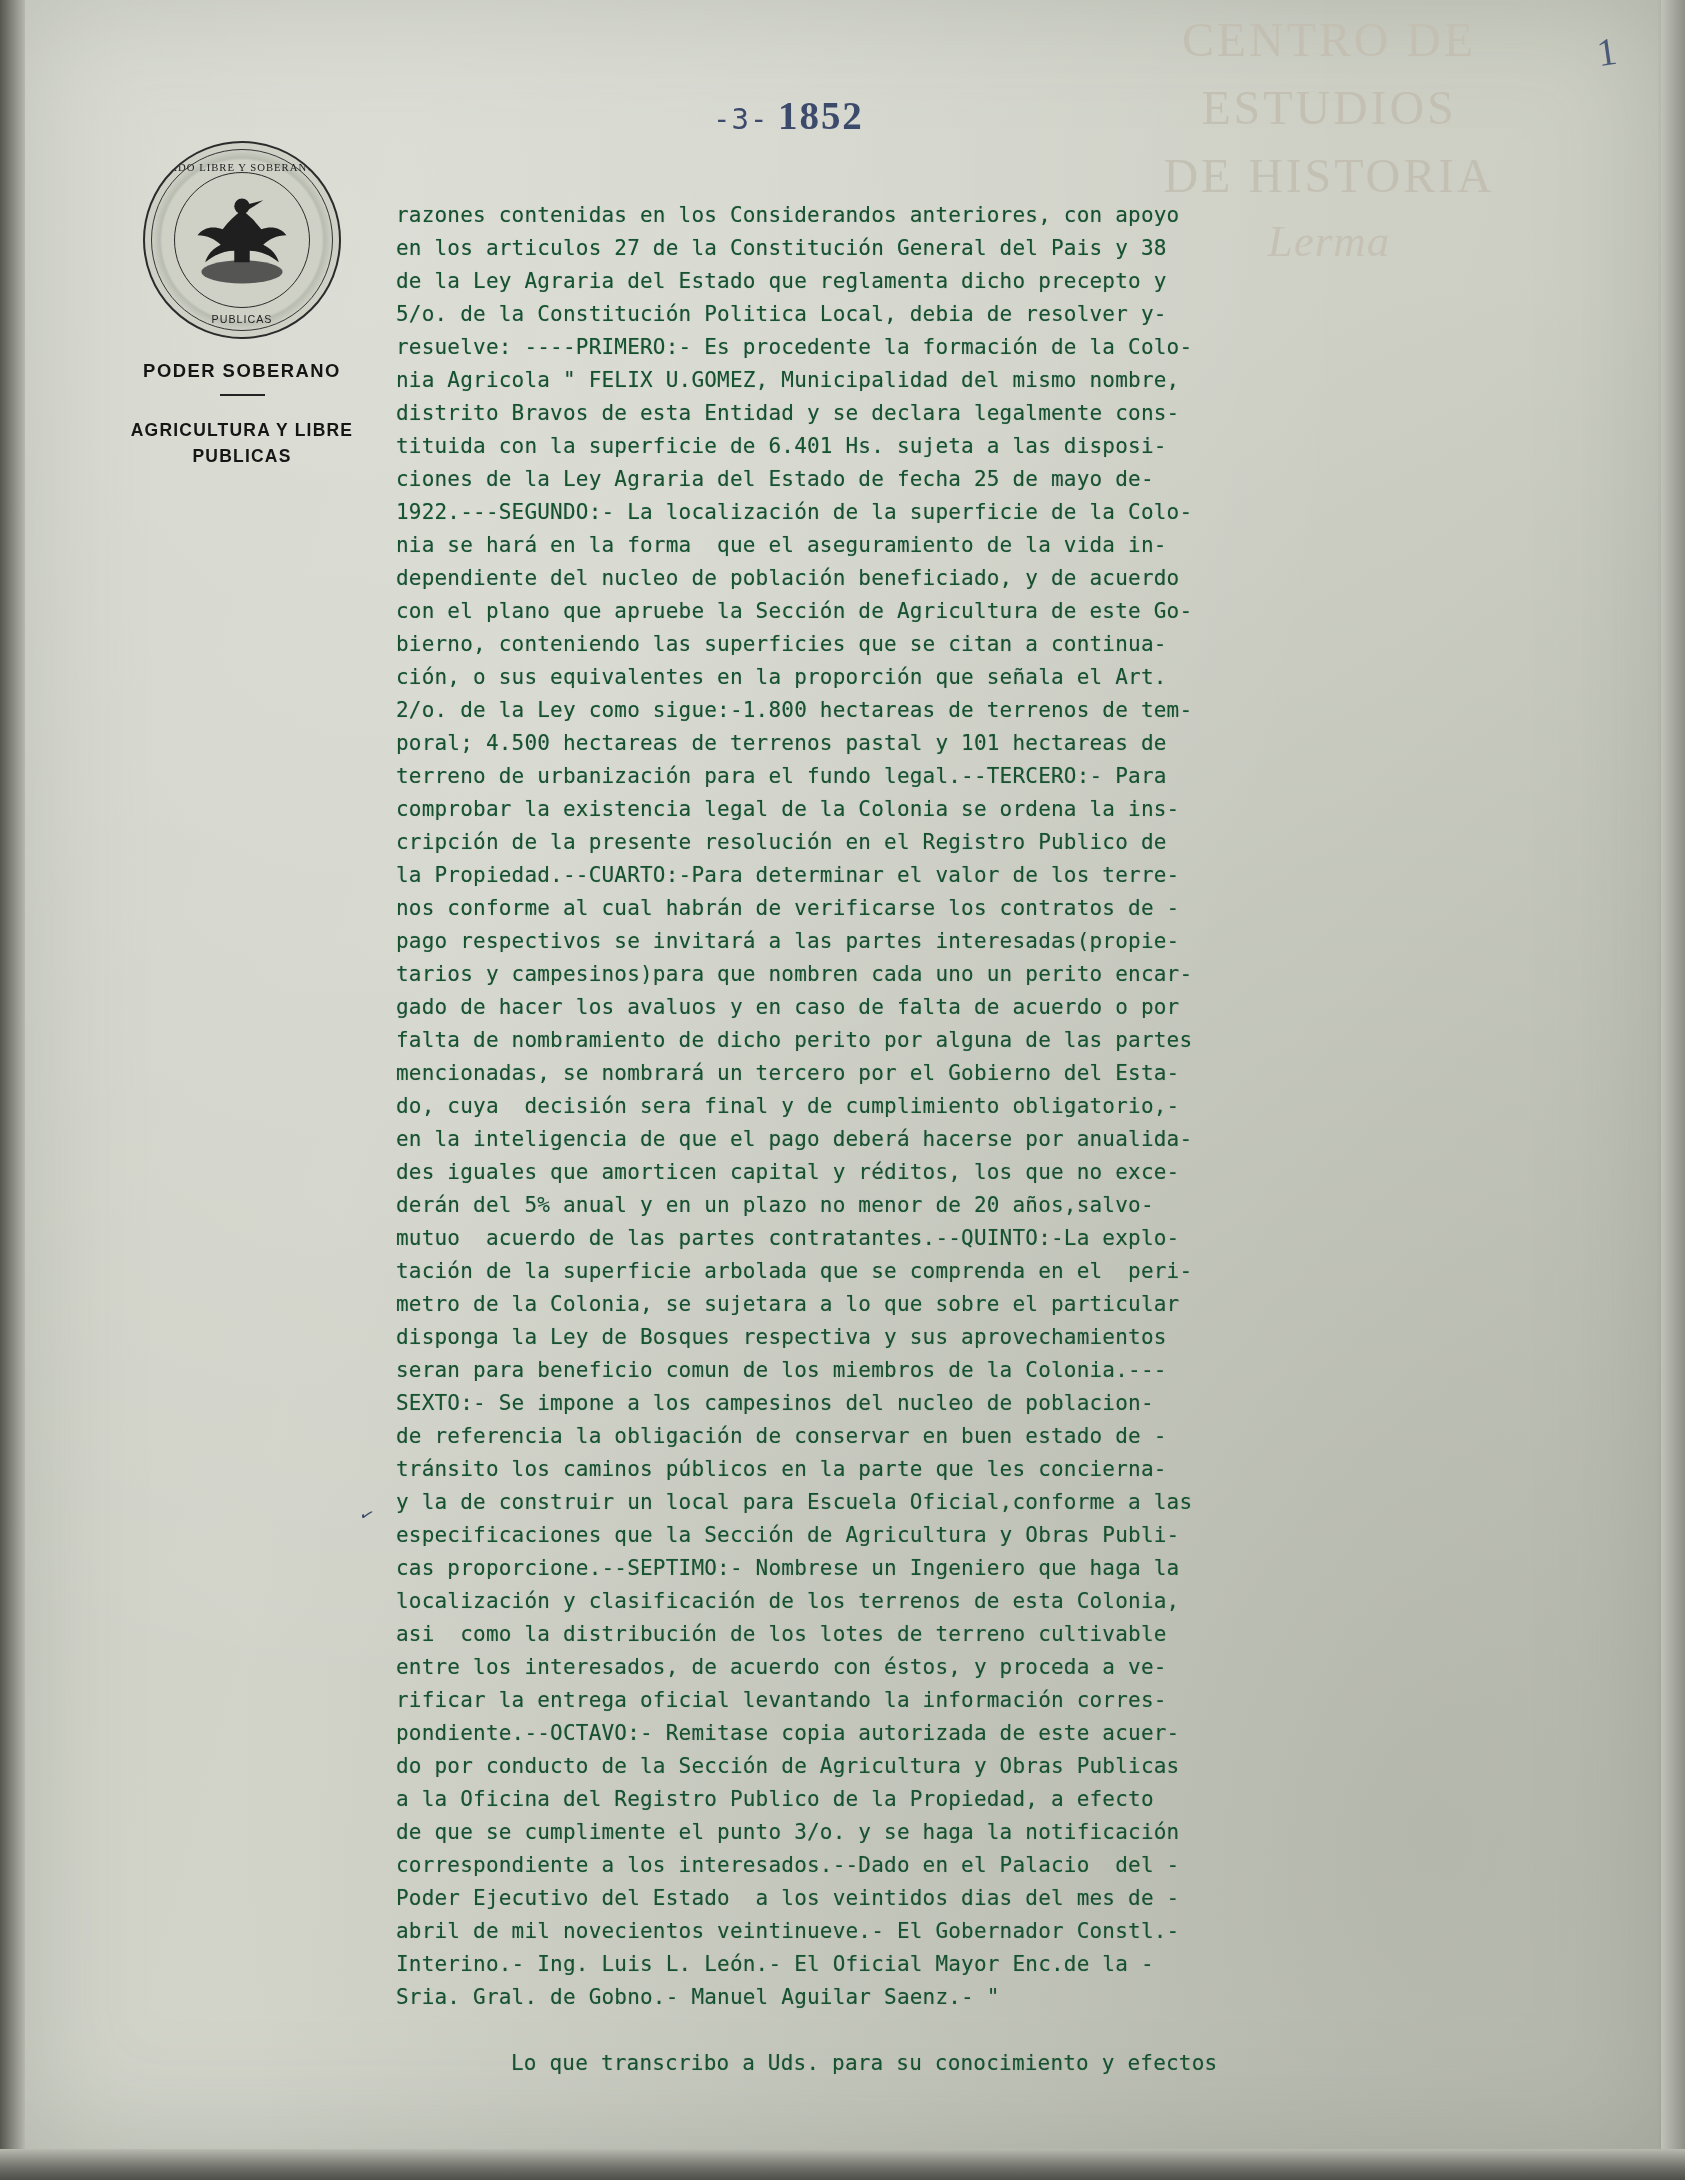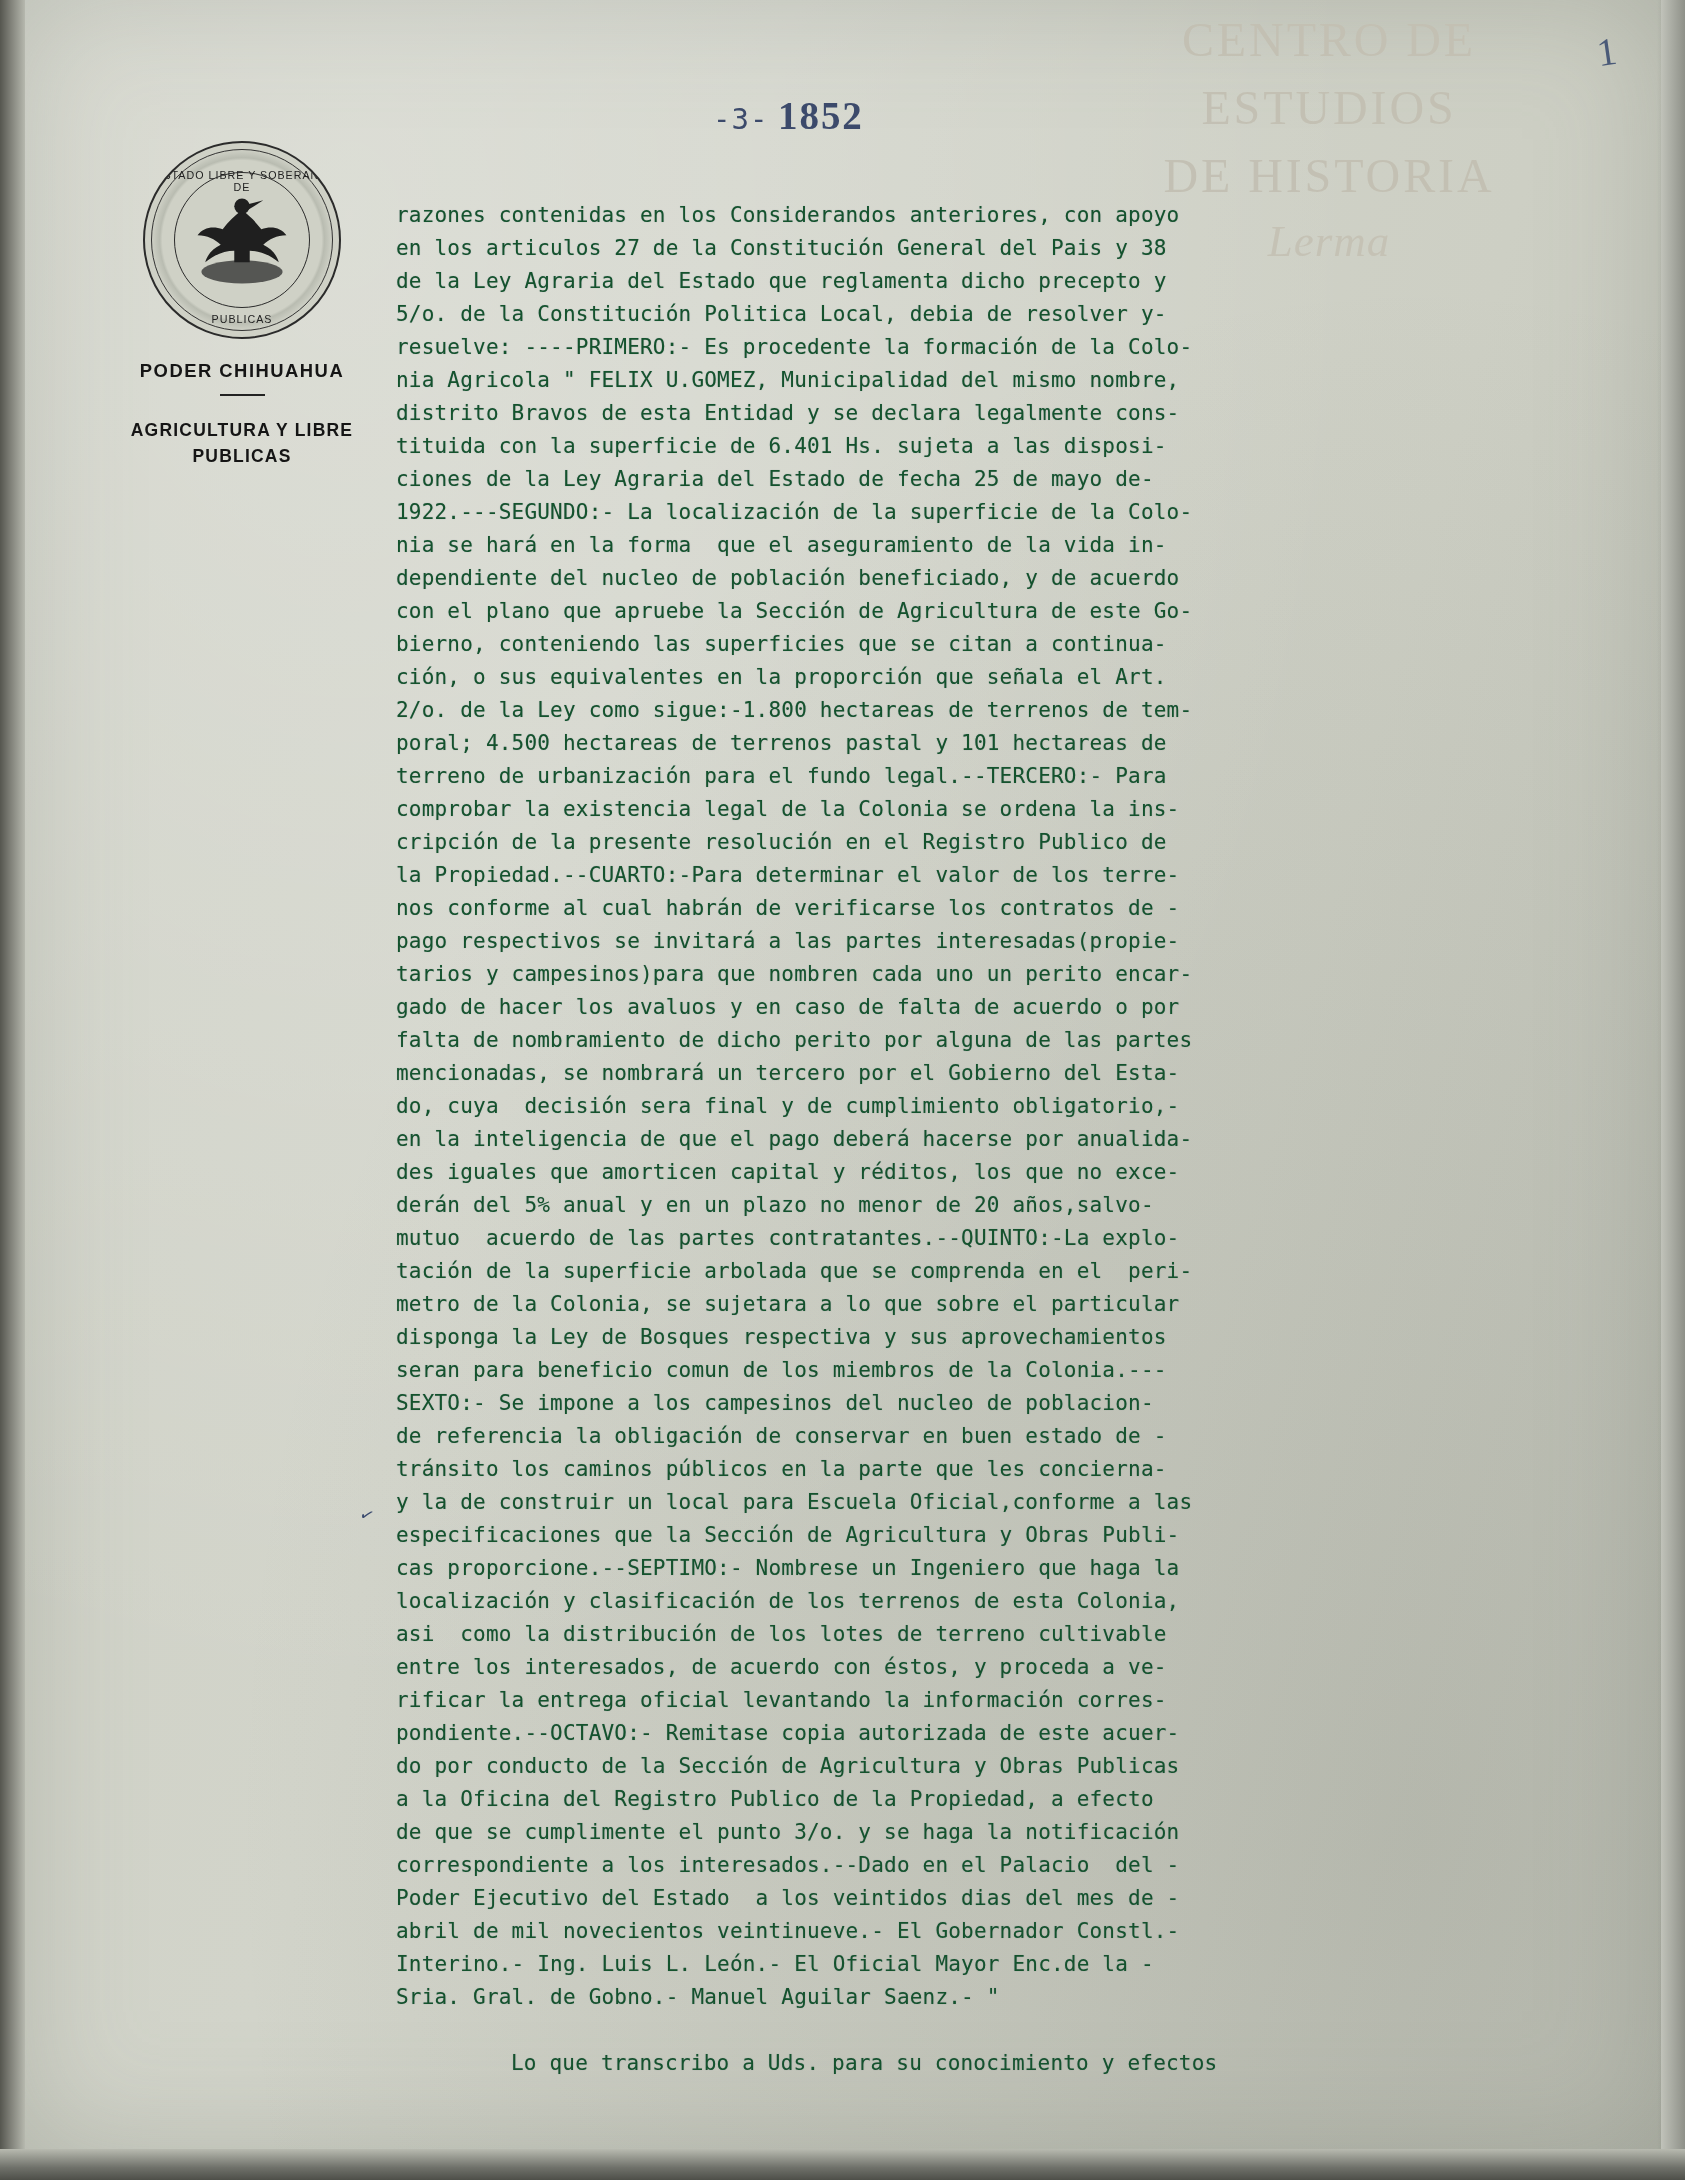--- a/index.html
+++ b/index.html
@@ -147,21 +147,21 @@
   .seal .curve {
     position: absolute;
     left: 0;
     right: 0;
     text-align: center;
     font-family: "Liberation Sans", sans-serif;
     font-size: 10.7px;
     letter-spacing: 1px;
     color: #222;
   }
-  .seal .curve.top { top: 26px; }
+  .seal .curve.top { top: 18px; font-family: Liberation Serif, serif; }
   .seal .curve.bottom { bottom: 11.6px; }
   .lh-title {
     margin-top: 21.3px;
     font-family: "Liberation Sans", sans-serif;
     font-size: 18.4px;
     letter-spacing: 1.5px;
     font-weight: 600;
     color: #151515;
   }
   .lh-rule {
@@ -244,21 +244,21 @@
       <div class="ring-text2"></div>
       <div class="curve top">ESTADO LIBRE Y SOBERANO DE</div>
       <div class="curve bottom">PUBLICAS</div>
       <svg class="eagle" viewBox="0 0 120 110">
         <ellipse cx="60" cy="88" rx="42" ry="12" fill="#2c2c2c" opacity="0.75"></ellipse>
         <path d="M60 24 C52 30 46 36 40 44 C30 40 20 42 14 50 C24 50 32 54 38 60 C30 64 24 70 22 78 C32 70 42 66 52 66 L52 78 L68 78 L68 66 C78 66 88 70 98 78 C96 70 90 64 82 60 C88 54 96 50 106 50 C100 42 90 40 80 44 C74 36 68 30 60 24 Z" fill="#1f1f1f"></path>
         <circle cx="60" cy="20" r="8" fill="#1f1f1f"></circle>
         <path d="M66 18 L82 14 L66 24 Z" fill="#1f1f1f"></path>
       </svg>
     </div>
-    <div class="lh-title">PODER  CHIHUAHUA</div>
+    <div class="lh-title">PODER  SOBERANO</div>
     <div class="lh-rule"></div>
     <div class="lh-sub">AGRICULTURA Y LIBRE</div>
     <div class="lh-sub">PUBLICAS</div>
   </div>
 
   <div class="tick">✓</div>
 
   <div class="body-text"><span>razones contenidas en los Considerandos anteriores, con apoyo
 en los articulos 27 de la Constitución General del Pais y 38
 de la Ley Agraria del Estado que reglamenta dicho precepto y

